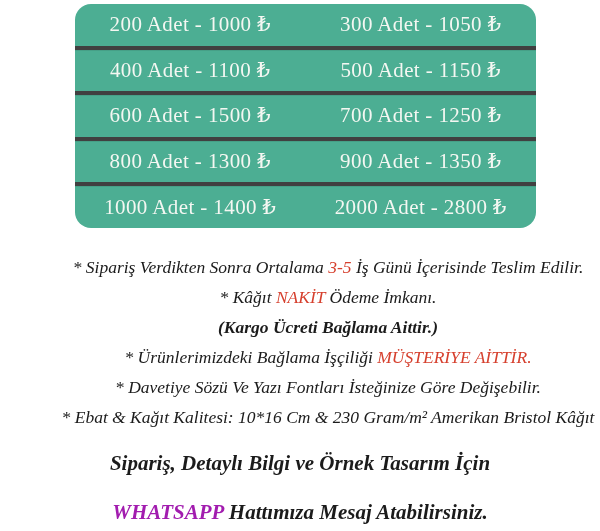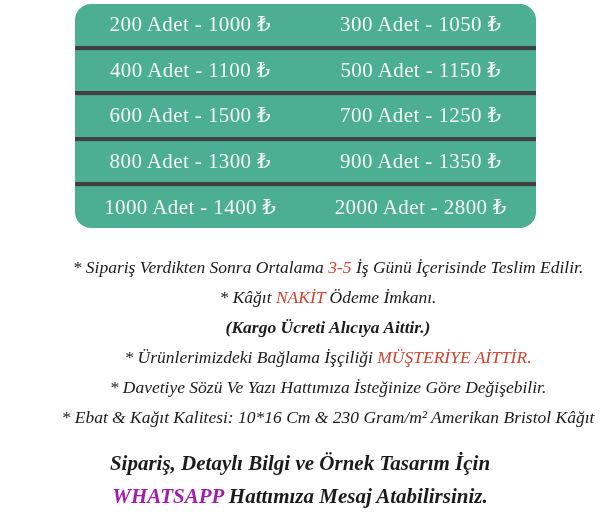--- a/index.html
+++ b/index.html
@@ -72,21 +72,21 @@
   }
   
   .footer {
     position: absolute;
     top: 452px;
     left: 0;
     width: 600px;
     text-align: center;
     display: flex;
     flex-direction: column;
-    gap: 10px;
+    gap: 26px;
   }
   .footer-line {
     font-style: italic;
     font-weight: 600;
     font-size: 21px;
     white-space: nowrap;
     line-height: 23px;
   }
   .hl-green {
     color: #a21caf;
@@ -117,23 +117,23 @@
     </div>
     <div class="price-row">
       <div class="price-cell">1000 Adet - 1400 ₺</div>
       <div class="price-cell">2000 Adet - 2800 ₺</div>
     </div>
   </div>
 
   <div class="notes">
     <div class="note-line"><span>* Sipariş Verdikten Sonra Ortalama </span><span class="hl-red">3-5</span><span> İş Günü İçerisinde Teslim Edilir.</span></div>
     <div class="note-line"><span>* Kâğıt </span><span class="hl-red">NAKİT</span><span> Ödeme İmkanı.</span></div>
-    <div class="note-line semibold"><span>(Kargo Ücreti Alıcıya Aittir.)</span></div>
+    <div class="note-line semibold"><span>(Kargo Ücreti Bağlama Aittir.)</span></div>
     <div class="note-line"><span>* Ürünlerimizdeki Bağlama İşçiliği </span><span class="hl-red">MÜŞTERİYE AİTTİR.</span></div>
-    <div class="note-line"><span>* Davetiye Sözü Ve Yazı Hattımıza İsteğinize Göre Değişebilir.</span></div>
+    <div class="note-line"><span>* Davetiye Sözü Ve Yazı Fontları İsteğinize Göre Değişebilir.</span></div>
     <div class="note-line"><span>* Ebat &amp; Kağıt Kalitesi: 10*16 Cm &amp; 230 Gram/m² Amerikan Bristol Kâğıt</span></div>
   </div>
 
   <div class="footer">
     <div class="footer-line">Sipariş, Detaylı Bilgi ve Örnek Tasarım İçin</div>
     <div class="footer-line"><span class="hl-green">WHATSAPP</span><span> Hattımıza Mesaj Atabilirsiniz.</span></div>
   </div>
 
 </div>
 

